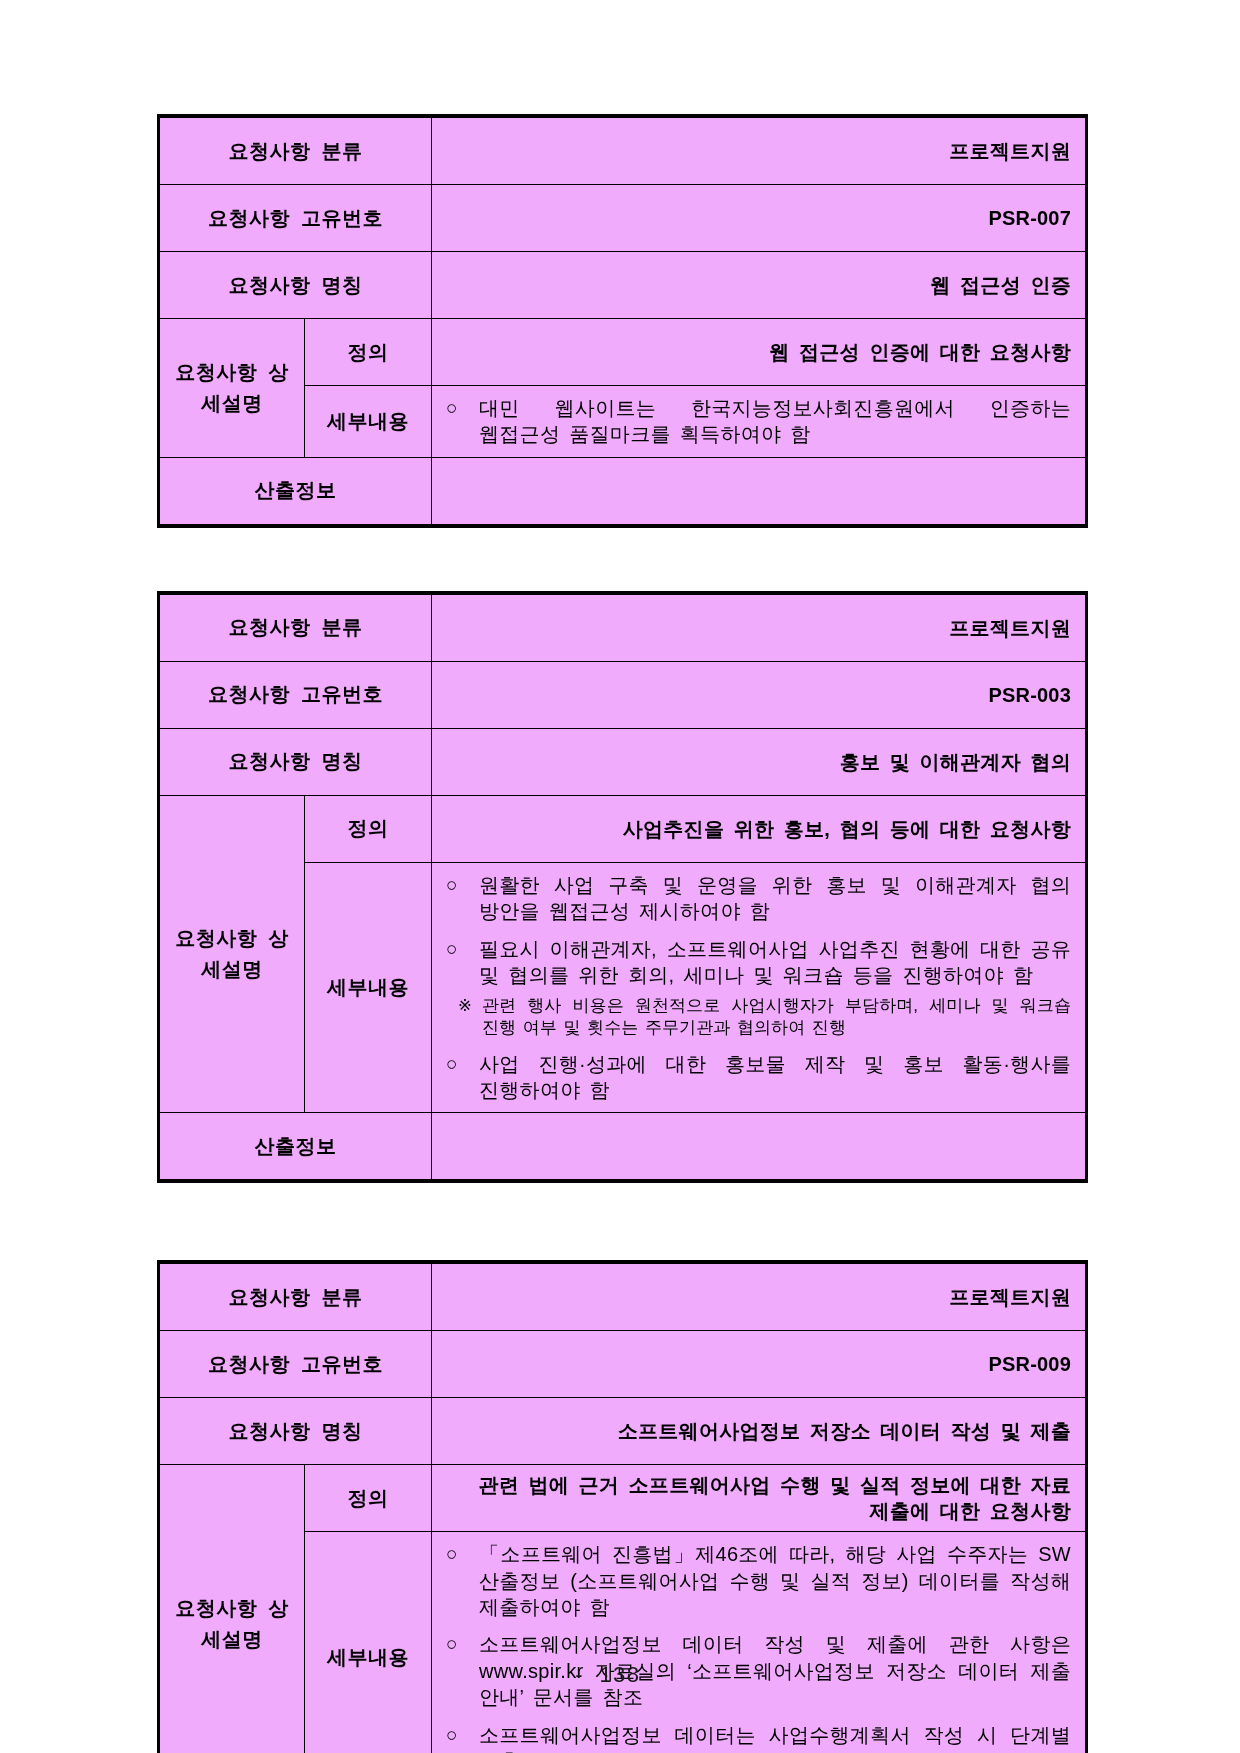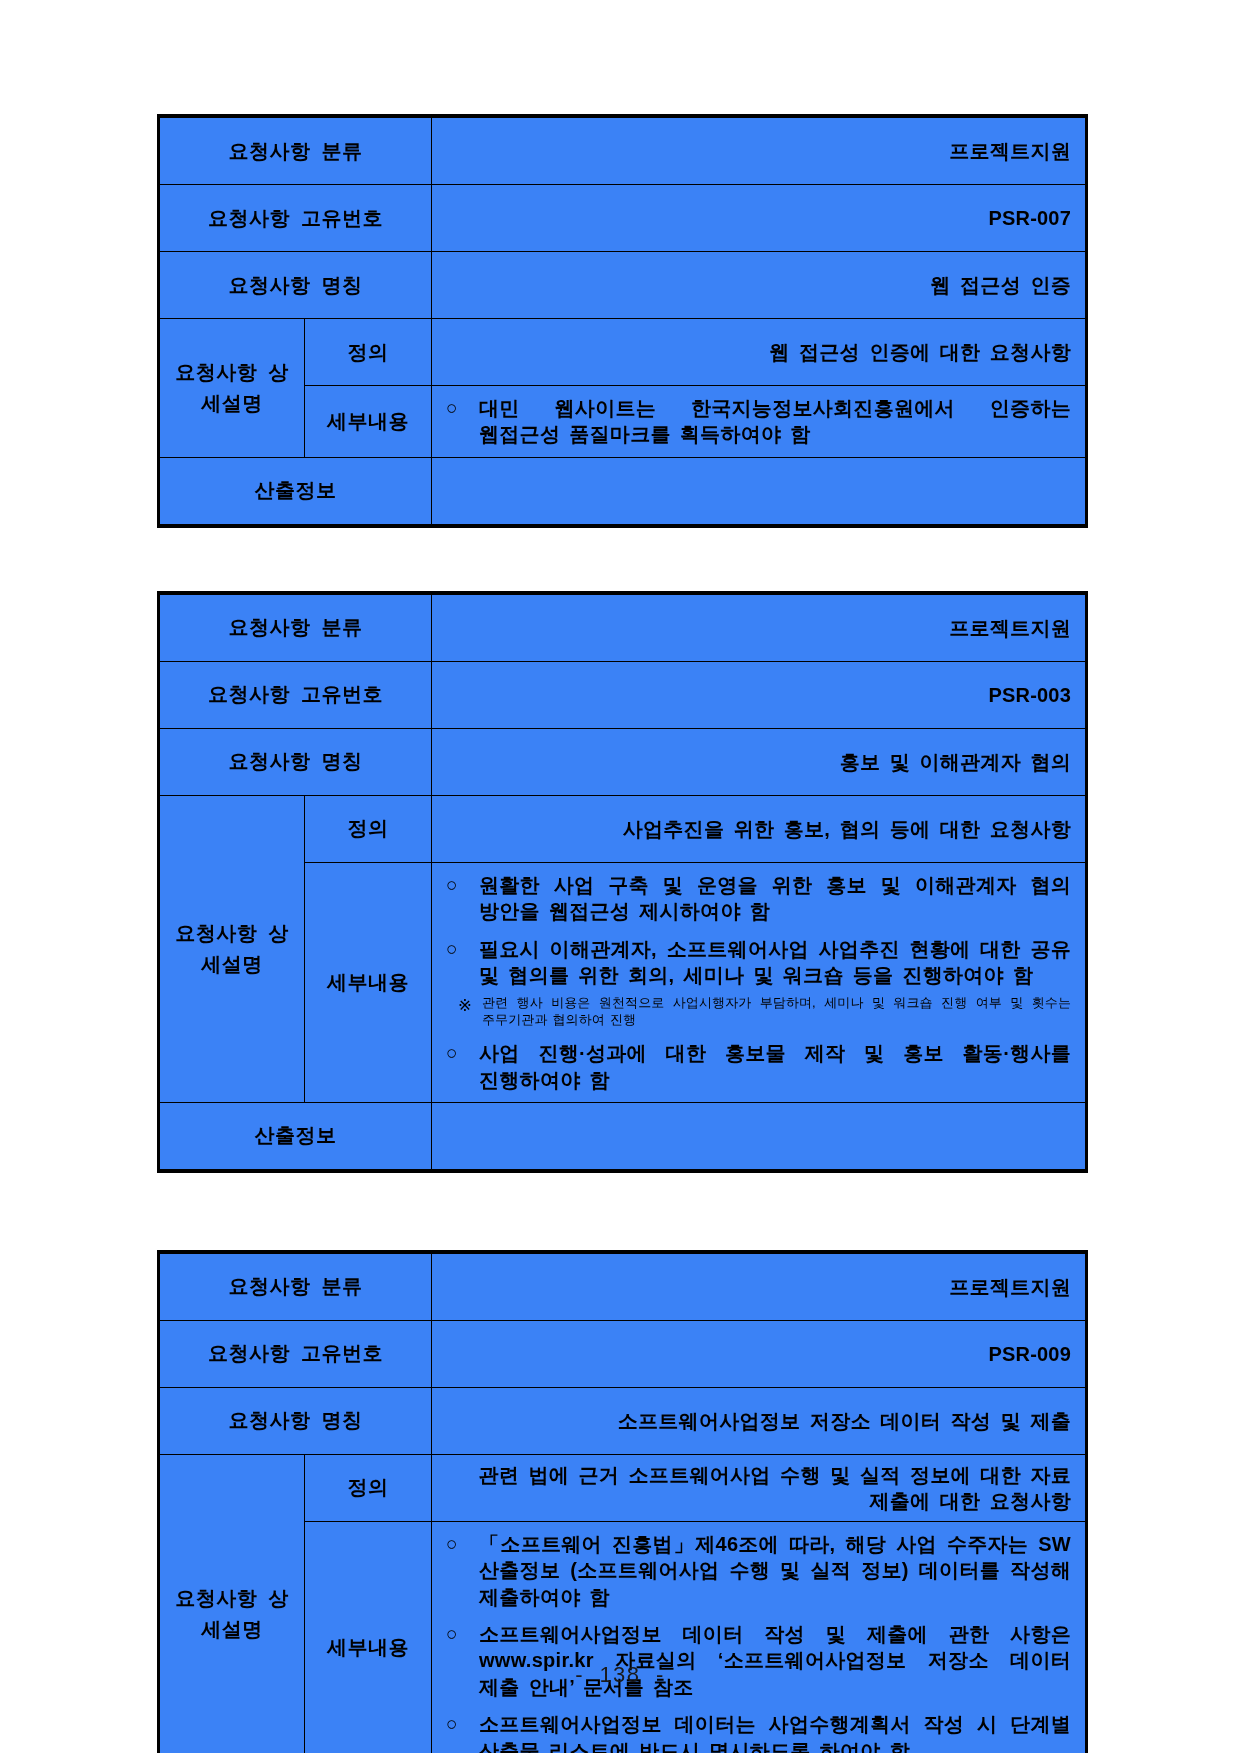--- a/index.html
+++ b/index.html
@@ -11,21 +11,21 @@
   }
   .tables-wrap { position:absolute; left:157px; top:114px; }
 
   table.req-table {
     border-collapse:collapse;
     table-layout:fixed;
     width:928px;
     border:3px solid #000;
     border-top-width:4px;
     border-bottom-width:4px;
-    background:#3b82f6;
+    background:#f0abfc;
   }
   table.req-table.gap-a { margin-bottom:63px; }
   table.req-table.gap-b { margin-bottom:77px; }
 
   td { border:1.5px solid #000; vertical-align:middle; }
 
   td.lbl {
     font-weight:bold; font-size:20px; text-align:center;
     word-spacing:0.25em; letter-spacing:0.5px;
     padding:4px 6px; height:54px;
@@ -39,29 +39,29 @@
     word-break:keep-all; line-height:1.3;
   }
   td.val.id-val { letter-spacing:0.2px; word-spacing:normal; }
 
   td.details-cell { padding:9px 14px; vertical-align:middle; }
 
   .item { display:flex; margin-top:11px; }
   .item:first-child { margin-top:0; }
   .item .marker { flex:0 0 33px; font-weight:bold; font-size:19px; line-height:1.35; }
   .item .item-text {
-    flex:1; font-weight:bold; font-size:20px; line-height:1.32;
+    flex:1; font-weight:normal; font-size:20px; line-height:1.32;
     text-align:justify; word-break:keep-all;
     word-spacing:0.16em; letter-spacing:0.3px;
   }
 
   .item.note { margin-top:7px; padding-left:12px; }
   .item.note .marker { flex:0 0 24px; font-weight:normal; font-size:16.5px; line-height:1.3; }
   .item.note .item-text {
-    font-weight:normal; font-size:13px; line-height:1.3;
+    font-weight:normal; font-size:17px; line-height:1.3;
     word-spacing:0.1em; letter-spacing:0.1px;
   }
 
   .page-number {
     position:absolute; left:0; top:1662px; width:100%;
     text-align:center; font-size:22px; letter-spacing:1.5px;
     word-spacing:0.35em; color:#1a1a1a;
   }
 </style>
 </head>

